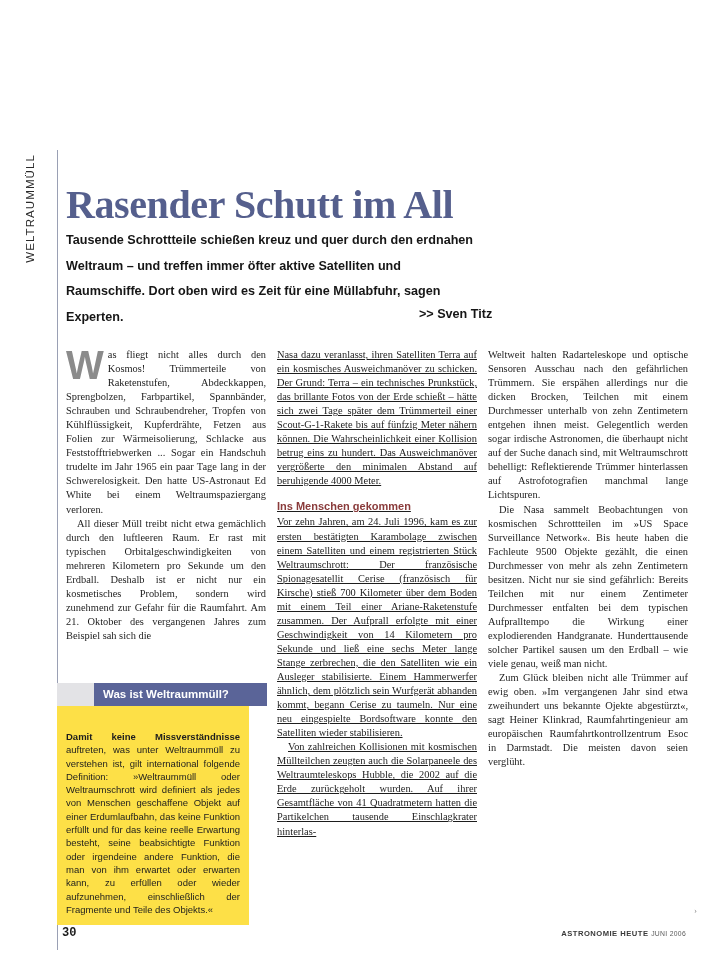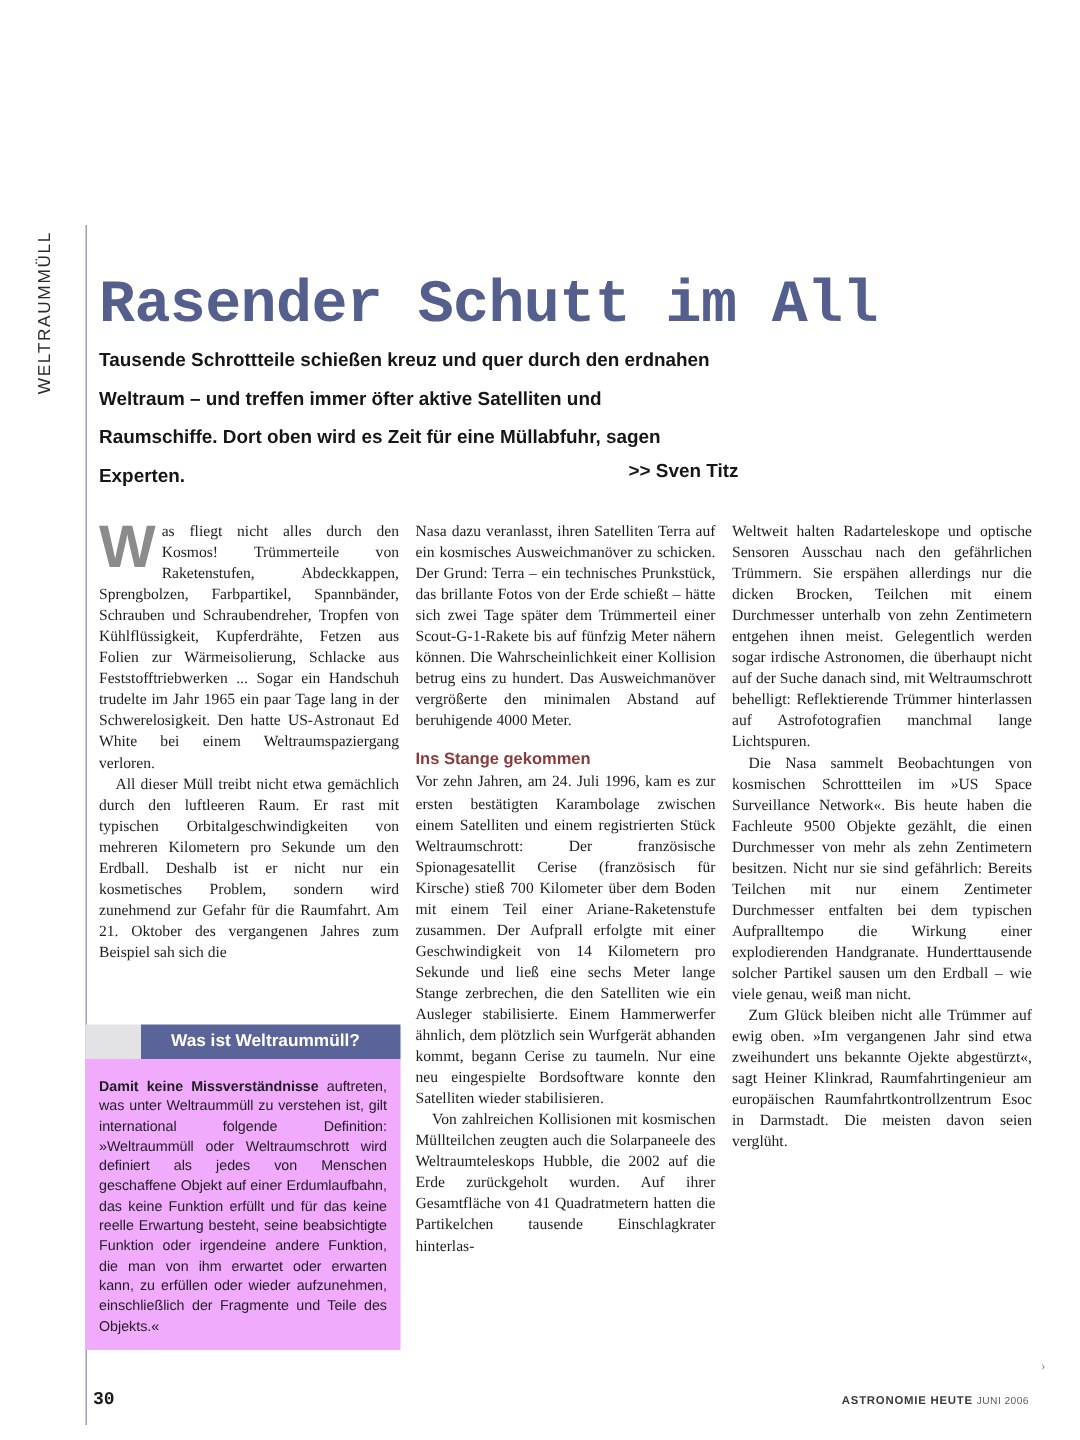--- a/index.html
+++ b/index.html
@@ -56,21 +56,21 @@
     font-weight: 400;
     color: #2a2a2a;
   }
 
   
   .headline {
     position: absolute;
     left: 66px;
     top: 156px;
     width: 620px;
-    font-family: Liberation Mono, monospace;
+    font-family: Liberation Serif, serif;
     font-weight: bold;
     font-size: 40px;
     line-height: 44px;
     letter-spacing: -0.4px;
     color: #555f8d;
   }
 
   
   .deck {
     position: absolute;
@@ -103,21 +103,21 @@
     top: 348px;
     width: 200px;
     font-size: 10.4px;
     line-height: 14.05px;
     text-align: justify;
     text-justify: inter-word;
     color: #1d1d1d;
     hyphens: manual;
   }
   #col1 { left: 66px;  width: 200px; }
-  #col2 { left: 277px; width: 200px; }
+  #col2 { left: 277px; width: 200px; text-decoration: underline; }
   #col3 { left: 488px; width: 200px; }
 
   .col p { margin: 0; }
   .col p + p { text-indent: 11px; }
 
   
   .dropcap {
     float: left;
     font-family: "Liberation Sans", sans-serif;
     font-weight: bold;
@@ -159,32 +159,32 @@
     left: 37px;
     top: 0;
     width: 173px;
     height: 23px;
     background: #5a6498;
     color: #ffffff;
     font-family: "Liberation Sans", sans-serif;
     font-weight: bold;
     font-size: 11.5px;
     line-height: 23px;
-    padding-left: 20px;
+    padding-left: 9px;
     box-sizing: border-box;
     white-space: nowrap;
   }
   .infobox-body {
     position: absolute;
     left: 0;
     top: 23px;
-    width: 210px;
-    background: #f0abfc;
+    width: 192px;
+    background: #fde047;
     box-sizing: border-box;
-    padding: 12px 9px 9px 9px;
+    padding: 24px 9px 9px 9px;
     font-family: "Liberation Sans", sans-serif;
     font-size: 9.5px;
     line-height: 13.3px;
     text-align: justify;
     color: #1d1d1d;
   }
   .infobox-body b { font-weight: bold; }
 
   
   .folio {
@@ -239,21 +239,21 @@
 
   <div class="byline">&gt;&gt; Sven Titz</div>
 
   <div class="col" id="col1">
     <p><span class="dropcap">W</span><span>as fliegt nicht alles durch den Kosmos! Trümmerteile von Raketenstufen, Abdeckkappen, Sprengbolzen, Farbpartikel, Spannbänder, Schrauben und Schraubendreher, Tropfen von Kühlflüssigkeit, Kupferdrähte, Fetzen aus Folien zur Wärmeisolierung, Schlacke aus Feststofftriebwerken ... Sogar ein Handschuh trudelte im Jahr 1965 ein paar Tage lang in der Schwerelosigkeit. Den hatte US-Astronaut Ed White bei einem Weltraumspaziergang verloren.</span></p>
     <p>All dieser Müll treibt nicht etwa gemächlich durch den luftleeren Raum. Er rast mit typischen Orbitalgeschwindigkeiten von mehreren Kilometern pro Sekunde um den Erdball. Deshalb ist er nicht nur ein kosmetisches Problem, sondern wird zunehmend zur Gefahr für die Raumfahrt. Am 21. Oktober des vergangenen Jahres zum Beispiel sah sich die</p>
   </div>
 
   <div class="col" id="col2">
     <p>Nasa dazu veranlasst, ihren Satelliten Terra auf ein kosmisches Ausweichmanöver zu schicken. Der Grund: Terra – ein technisches Prunkstück, das brillante Fotos von der Erde schießt – hätte sich zwei Tage später dem Trümmerteil einer Scout-G-1-Rakete bis auf fünfzig Meter nähern können. Die Wahrscheinlichkeit einer Kollision betrug eins zu hundert. Das Ausweichmanöver vergrößerte den minimalen Abstand auf beruhigende 4000 Meter.</p>
-    <div class="subhead">Ins Stange gekommen</div>
+    <div class="subhead">Ins Menschen gekommen</div>
     <p style="text-indent:0">Vor zehn Jahren, am 24. Juli 1996, kam es zur ersten bestätigten Karambolage zwischen einem Satelliten und einem registrierten Stück Weltraumschrott: Der französische Spionagesatellit Cerise (französisch für Kirsche) stieß 700 Kilometer über dem Boden mit einem Teil einer Ariane-Raketenstufe zusammen. Der Aufprall erfolgte mit einer Geschwindigkeit von 14 Kilometern pro Sekunde und ließ eine sechs Meter lange Stange zerbrechen, die den Satelliten wie ein Ausleger stabilisierte. Einem Hammerwerfer ähnlich, dem plötzlich sein Wurfgerät abhanden kommt, begann Cerise zu taumeln. Nur eine neu eingespielte Bordsoftware konnte den Satelliten wieder stabilisieren.</p>
     <p>Von zahlreichen Kollisionen mit kosmischen Müllteilchen zeugten auch die Solarpaneele des Weltraumteleskops Hubble, die 2002 auf die Erde zurückgeholt wurden. Auf ihrer Gesamtfläche von 41 Quadratmetern hatten die Partikelchen tausende Einschlagkrater hinterlas-</p>
   </div>
 
   <div class="col" id="col3">
     <p>Weltweit halten Radarteleskope und optische Sensoren Ausschau nach den gefährlichen Trümmern. Sie erspähen allerdings nur die dicken Brocken, Teilchen mit einem Durchmesser unterhalb von zehn Zentimetern entgehen ihnen meist. Gelegentlich werden sogar irdische Astronomen, die überhaupt nicht auf der Suche danach sind, mit Weltraumschrott behelligt: Reflektierende Trümmer hinterlassen auf Astrofotografien manchmal lange Lichtspuren.</p>
     <p>Die Nasa sammelt Beobachtungen von kosmischen Schrottteilen im »US Space Surveillance Network«. Bis heute haben die Fachleute 9500 Objekte gezählt, die einen Durchmesser von mehr als zehn Zentimetern besitzen. Nicht nur sie sind gefährlich: Bereits Teilchen mit nur einem Zentimeter Durchmesser entfalten bei dem typischen Aufpralltempo die Wirkung einer explodierenden Handgranate. Hunderttausende solcher Partikel sausen um den Erdball – wie viele genau, weiß man nicht.</p>
     <p>Zum Glück bleiben nicht alle Trümmer auf ewig oben. »Im vergangenen Jahr sind etwa zweihundert uns bekannte Ojekte abgestürzt«, sagt Heiner Klinkrad, Raumfahrtingenieur am europäischen Raumfahrtkontrollzentrum Esoc in Darmstadt. Die meisten davon seien verglüht.</p>
   </div>
 

